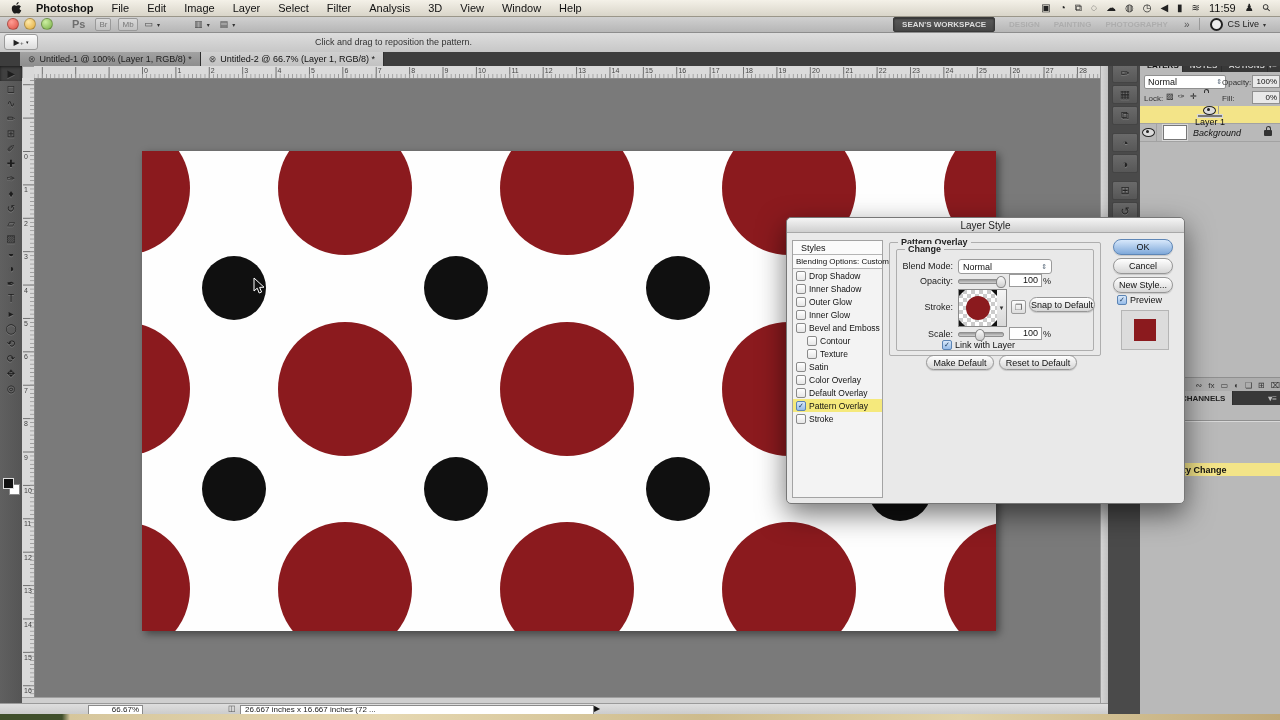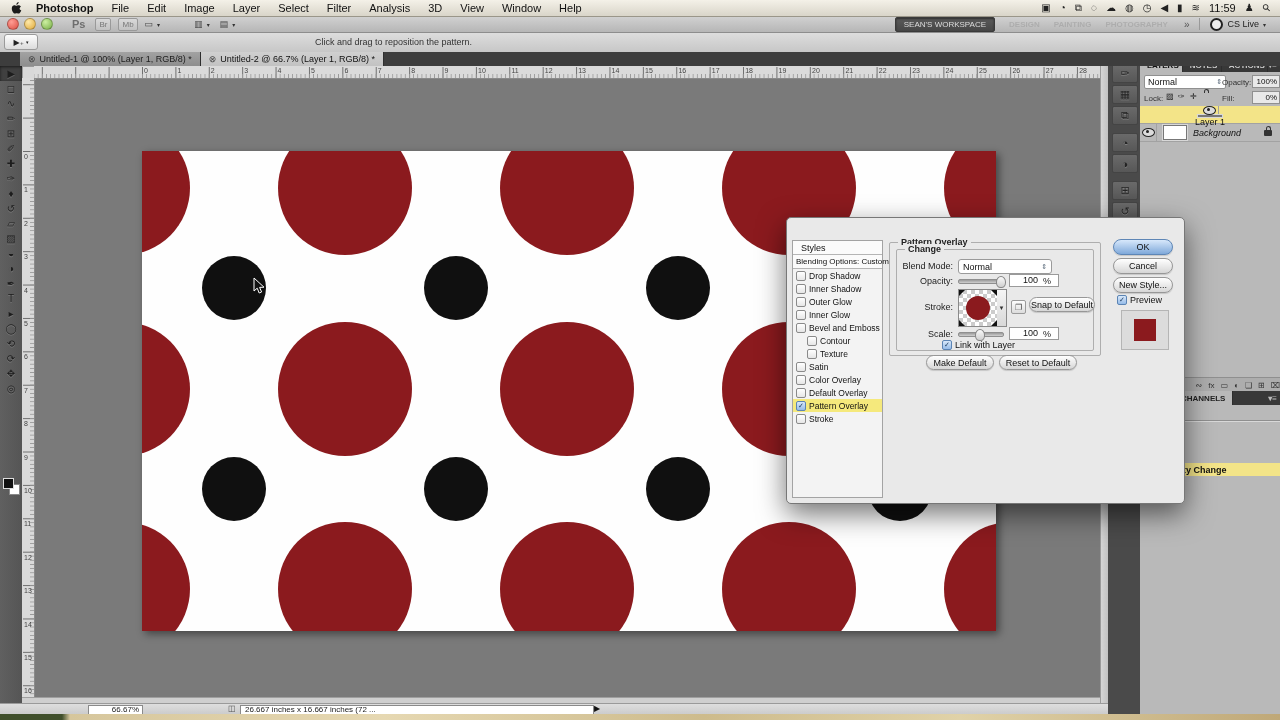--- a/index.html
+++ b/index.html
@@ -27,21 +27,21 @@
   .traffic{width:10px;height:10px;border-radius:50%;margin-right:5px;border:1px solid rgba(0,0,0,.25)}
   #t-red{background:radial-gradient(circle at 35% 30%,#ff9d94,#dd4f43);margin-left:7px}
   #t-yellow{background:radial-gradient(circle at 35% 30%,#ffe9a8,#dfa93a)}
   #t-green{background:radial-gradient(circle at 35% 30%,#cdf0a2,#77ad45)}
   #ps-logo-txt{font-weight:bold;color:#6e6e6e;font-size:11px;margin:0 10px 0 14px}
   .chipbox{border:1px solid #999;border-radius:2px;background:linear-gradient(#d9d9d9,#c2c2c2);
     color:#777;font-size:8px;padding:1px 3px;margin-right:7px}
   .bar-ico{color:#444;font-size:9px;margin-right:4px}
   .dd{font-size:6px;color:#333;margin-right:10px}
   #workspace-btn{margin-left:auto;background:linear-gradient(#5a5a5a,#474747);
-    border:1px solid #3a3a3a;border-radius:2px;color:#ddd;font-weight:normal;font-size:8px;
+    border:1px solid #3a3a3a;border-radius:2px;color:#ddd;font-weight:bold;font-size:8px;
     padding:2px 8px;box-shadow:inset 0 1px 2px rgba(0,0,0,.5)}
   .ws-faint{color:#9b9b9b;font-size:8px;font-weight:bold;margin-left:14px;opacity:.55}
   #ws-overflow{color:#555;margin:0 10px 0 16px;font-size:10px}
   #cslive{display:flex;align-items:center;gap:4px;color:#222;font-size:9px;margin-right:14px;
     border-left:1px solid #999;padding-left:10px;height:12px}
   #cslive-dot{width:9px;height:9px;border-radius:50%;border:2px solid #222;background:#eee}
 
   
   #optionsbar{left:0;top:32px;width:1280px;height:20px;
     background:linear-gradient(#dedede,#c7c7c7);border-bottom:1px solid #8d8d8d;z-index:18}
@@ -169,21 +169,21 @@
   .cb.checked{background:linear-gradient(#d8e8fa,#95bbe8);border-color:#5b84b4}
   .groupbox{position:absolute;border:1px solid #aeaeae;border-radius:2px}
   .legend{position:absolute;top:-6px;left:8px;background:#e9e9e9;padding:0 3px;font-size:9px;font-weight:bold;color:#222}
   .fldlabel{position:absolute;font-size:9px;color:#222;text-align:right}
   #blendmode-select{left:171px;top:41px;width:84px;height:13px;background:#fff;border:1px solid #9a9a9a;border-radius:3px;
     display:flex;align-items:center;justify-content:space-between;padding:0 4px;font-size:9px;color:#111}
   .slider{position:absolute;height:3px;background:linear-gradient(#9a9a9a,#d0d0d0);border-radius:2px;border:1px solid #8f8f8f}
   .knob{position:absolute;top:-4px;width:8px;height:10px;background:linear-gradient(#fafafa,#cfcfcf);
     border:1px solid #868686;border-radius:50% 50% 45% 45%}
   .valbox{position:absolute;width:28px;height:11px;background:#fff;border:1px solid #9a9a9a;
-    font-size:9px;text-align:right;padding-right:20px;line-height:11px;color:#111}
+    font-size:9px;text-align:right;padding-right:3px;line-height:11px;color:#111}
   .unit{position:absolute;font-size:9px;color:#222}
   #pattern-thumb{left:171px;top:71px;width:38px;height:36px;border:1px solid #8a8a8a;background:#fff;overflow:hidden;
     background-image:linear-gradient(45deg,#ccc 25%,transparent 25%,transparent 75%,#ccc 75%),
                      linear-gradient(45deg,#ccc 25%,#fff 25%,#fff 75%,#ccc 75%);
     background-size:8px 8px;background-position:0 0,4px 4px}
   #pattern-circle{left:7px;top:6px;width:24px;height:24px;border-radius:50%}
   .corner{position:absolute;width:0;height:0}
   #c-tl{left:0;top:0;border-top:6px solid #111;border-right:6px solid transparent}
   #c-tr{right:0;top:0;border-top:6px solid #111;border-left:6px solid transparent}
   #c-bl{left:0;bottom:0;border-bottom:6px solid #111;border-right:6px solid transparent}
@@ -493,20 +493,21 @@
     </div>
     <div class="history-row selected">
       <span class="hinner" style="margin-left: 0px;">
         <span class="hicon"></span>
         <span class="hlabel">Opacity Change</span>
       </span>
     </div>
   </div>
 
 <div id="dialog" class="abs">
+  <div id="dlg-title" class="abs">Layer Style</div>
 
   <div id="styles-list" class="abs">
     <div id="styles-header">Styles</div>
     <div id="blending-row">Blending Options: Custom</div>
     <div id="style-items">
         <div class="style-item">
           <span class="cb"></span>
           <span>Drop Shadow</span>
         </div>
         <div class="style-item">

